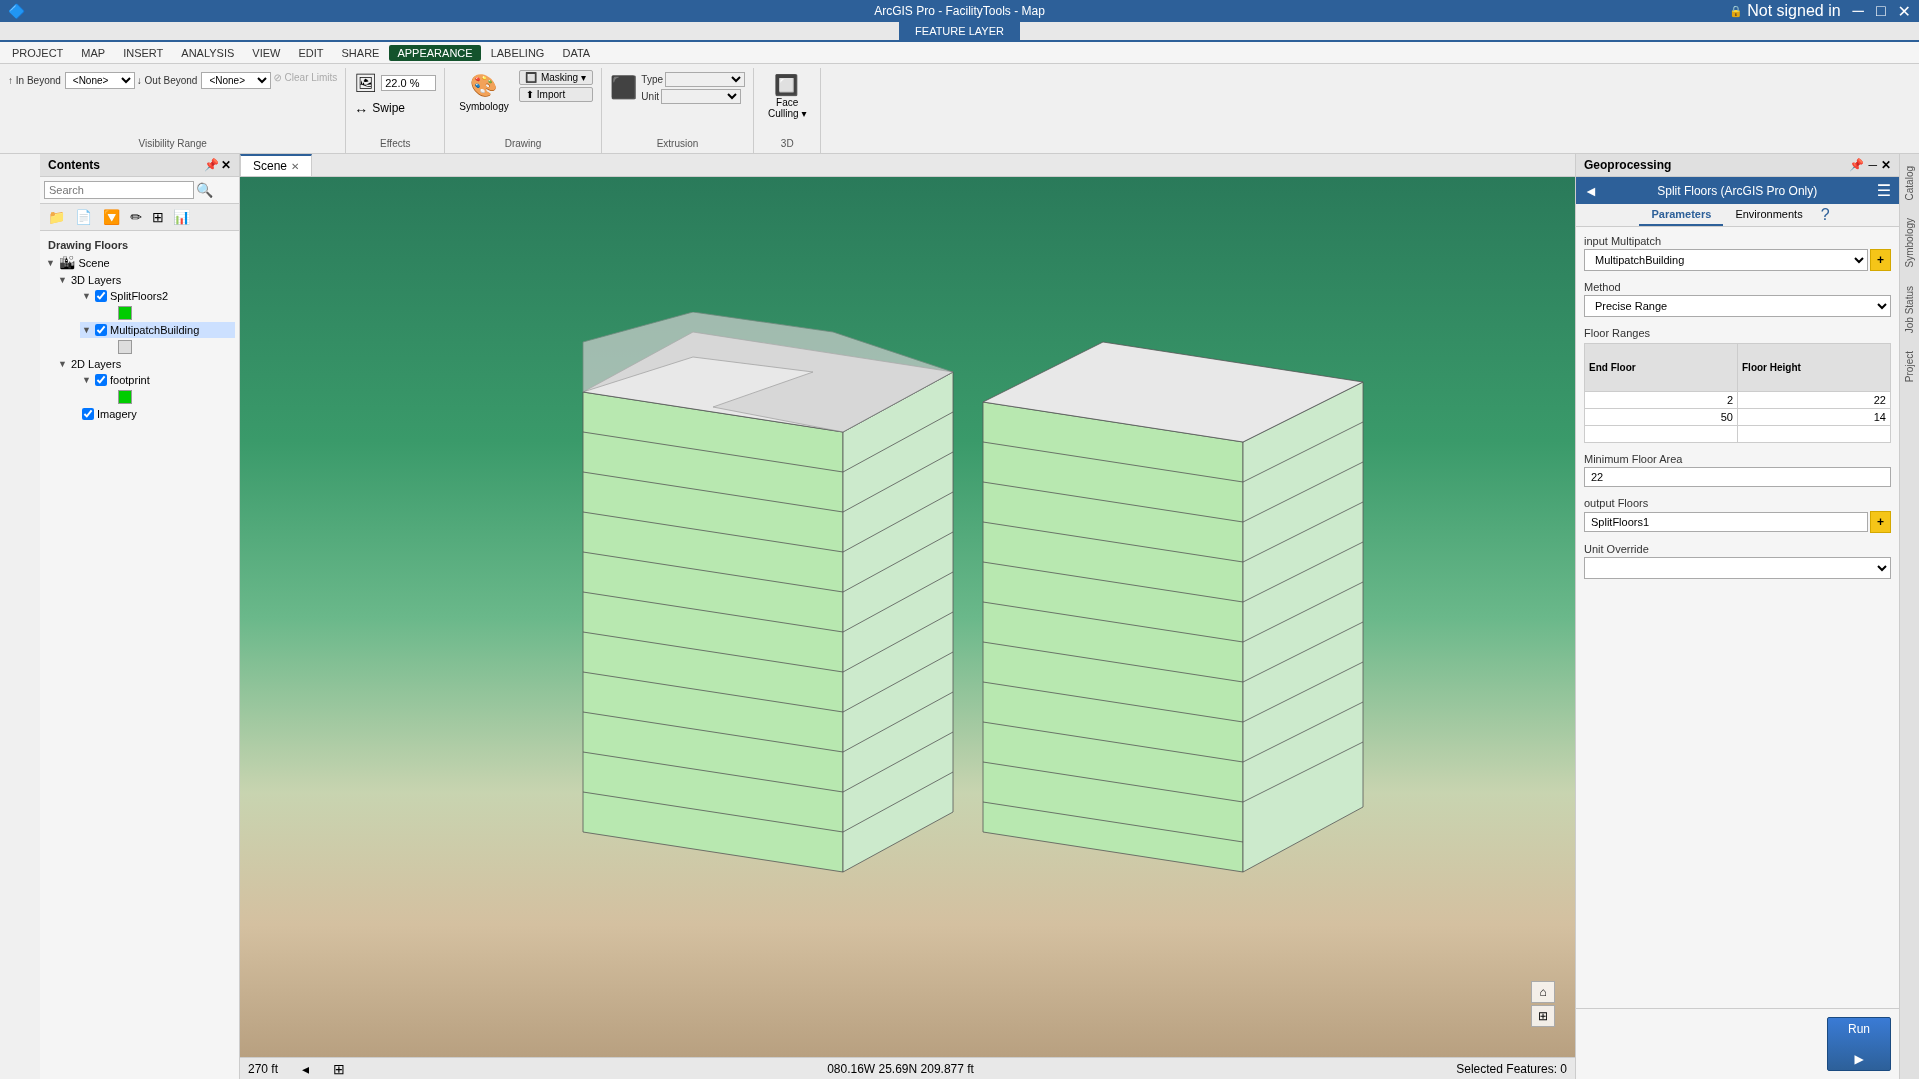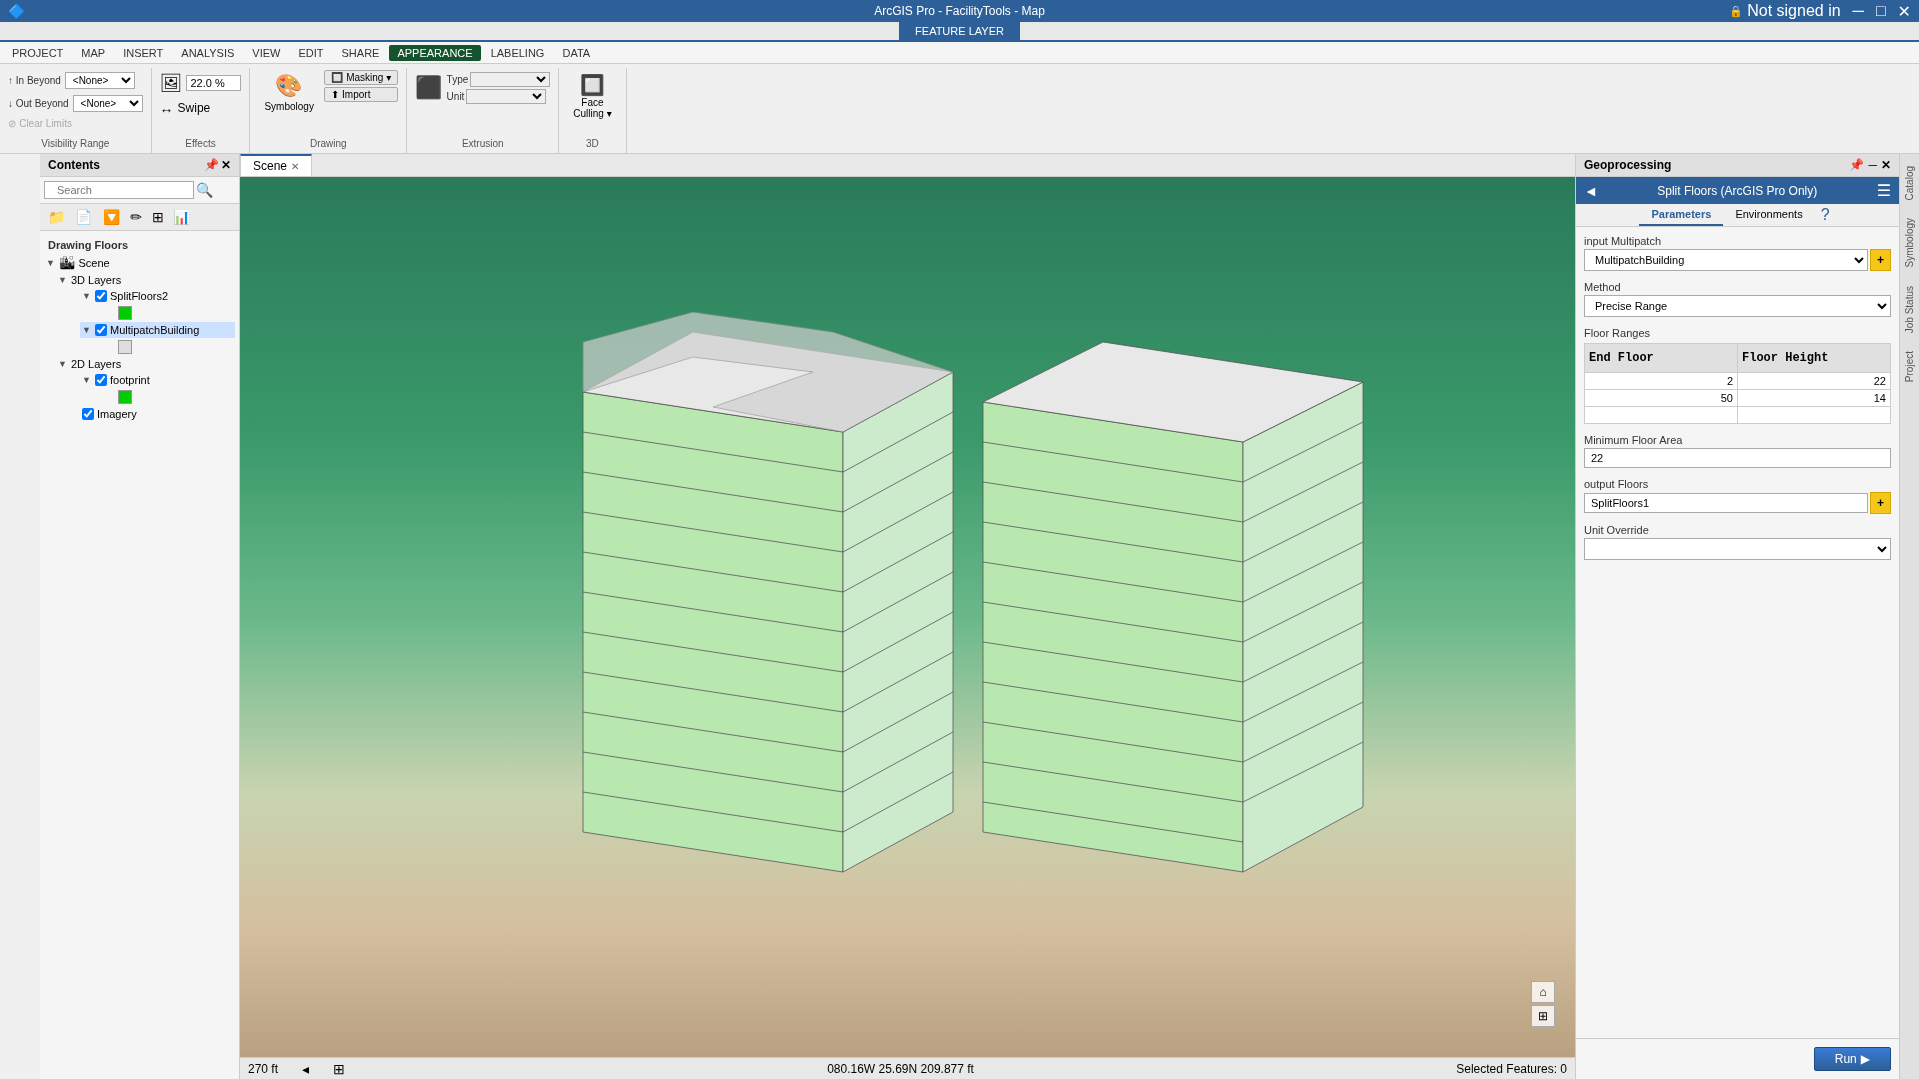--- a/index.html
+++ b/index.html
@@ -310,41 +310,42 @@
     }
     .geo-add-btn {
       background: #f5c518;
       border: 1px solid #d4a800;
       padding: 3px 6px;
       cursor: pointer;
       font-size: 12px;
       font-weight: bold;
     }
     .geo-table { width: 100%; border-collapse: collapse; margin-top: 2px; }
-    .geo-table th { background: #e0e0e0; font-size: 12px; padding: 7px 4px; border: 1px solid #ccc; text-align: left; font-family: Liberation Mono, monospace; }
+    .geo-table th { background: #e0e0e0; font-size: 10px; padding: 18px 4px; border: 1px solid #ccc; text-align: left; }
     .geo-table td { font-size: 11px; padding: 2px 4px; border: 1px solid #ccc; background: white; }
     .geo-table td input { width: 100%; border: none; background: transparent; font-size: 11px; text-align: right; }
     .geo-row-new { background: #f8f8ff !important; }
     .geo-footer {
       border-top: 1px solid #ccc;
       padding: 8px;
       display: flex;
       justify-content: flex-end;
     }
     .run-btn {
       background: linear-gradient(180deg, #3a7bd5, #2d6099);
       color: white;
       border: 1px solid #1a4a80;
       padding: 4px 20px;
       cursor: pointer;
       font-size: 12px;
       border-radius: 2px;
       display: flex;
       align-items: center;
-      gap: 4px;
+      gap: 16px;
+      flex-direction: column;
     }
 
     
     .right-vtabs {
       width: 20px;
       background: #e0e0e0;
       border-left: 1px solid #ccc;
       display: flex;
       flex-direction: column;
       align-items: center;
@@ -392,21 +393,21 @@
   <div class="menu-item">EDIT</div>
   <div class="menu-item">SHARE</div>
   <div class="menu-item active">APPEARANCE</div>
   <div class="menu-item">LABELING</div>
   <div class="menu-item">DATA</div>
 </div>
 
 <div class="ribbon">
 
   <div class="ribbon-group">
-    <div class="ribbon-group-content" style="flex-direction:column; gap:2px;">
+    <div class="ribbon-group-content" style="flex-direction:row; gap:2px;">
       <div class="ribbon-input-row">
         <span class="ribbon-label">↑ In Beyond</span>
         <select class="ribbon-input" style="width:70px;font-size:10px;">
           <option>&lt;None&gt;</option>
         </select>
       </div>
       <div class="ribbon-input-row">
         <span class="ribbon-label">↓ Out Beyond</span>
         <select class="ribbon-input" style="width:70px;font-size:10px;">
           <option>&lt;None&gt;</option>
@@ -481,21 +482,21 @@
 
   <div class="sidebar">
     <div class="sidebar-header">
       <span>Contents</span>
       <div style="display:flex;gap:2px;">
         <span style="cursor:pointer;font-size:12px;">📌</span>
         <span style="cursor:pointer;font-size:12px;">✕</span>
       </div>
     </div>
     <div class="sidebar-search">
-      <input type="text" placeholder="Search" style="border: 1px solid rgb(170, 170, 170); padding: 2px 12px; width: 150px; font-size: 11px;">
+      <input type="text" placeholder="Search" style="border: 1px solid rgb(170, 170, 170); padding: 2px 4px; width: 150px; font-size: 11px;">
       <span style="cursor:pointer;font-size:14px;">🔍</span>
     </div>
     <div class="sidebar-toolbar">
       <span class="sidebar-toolbar-btn">📁</span>
       <span class="sidebar-toolbar-btn">📄</span>
       <span class="sidebar-toolbar-btn">🔽</span>
       <span class="sidebar-toolbar-btn">✏</span>
       <span class="sidebar-toolbar-btn">⊞</span>
       <span class="sidebar-toolbar-btn">📊</span>
     </div>

